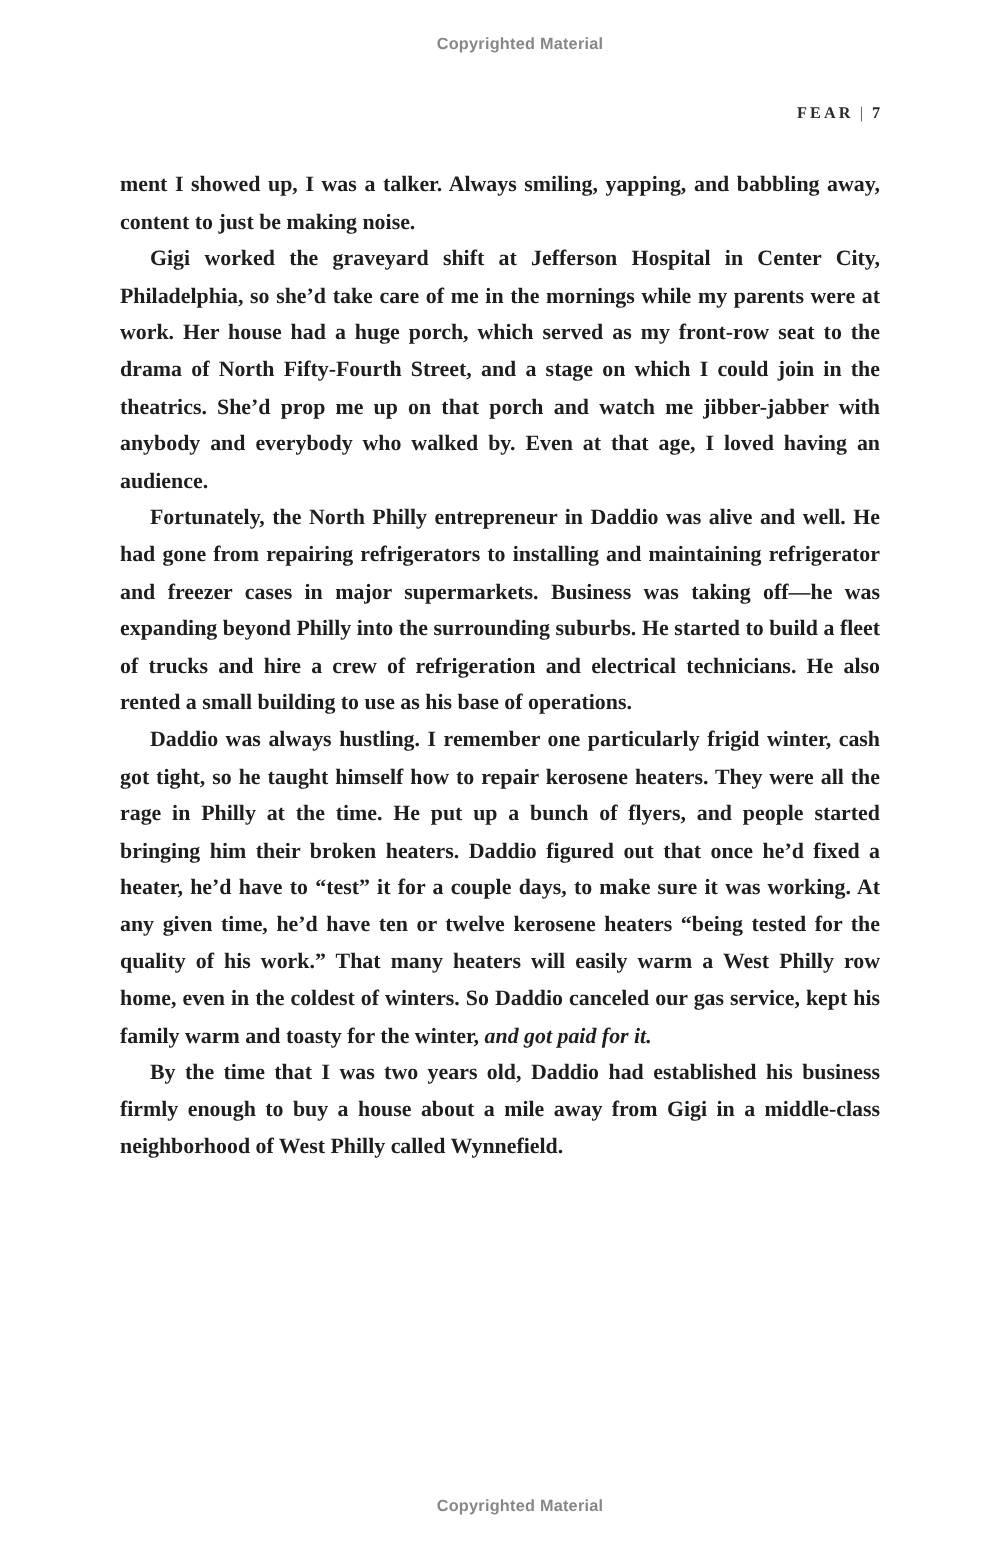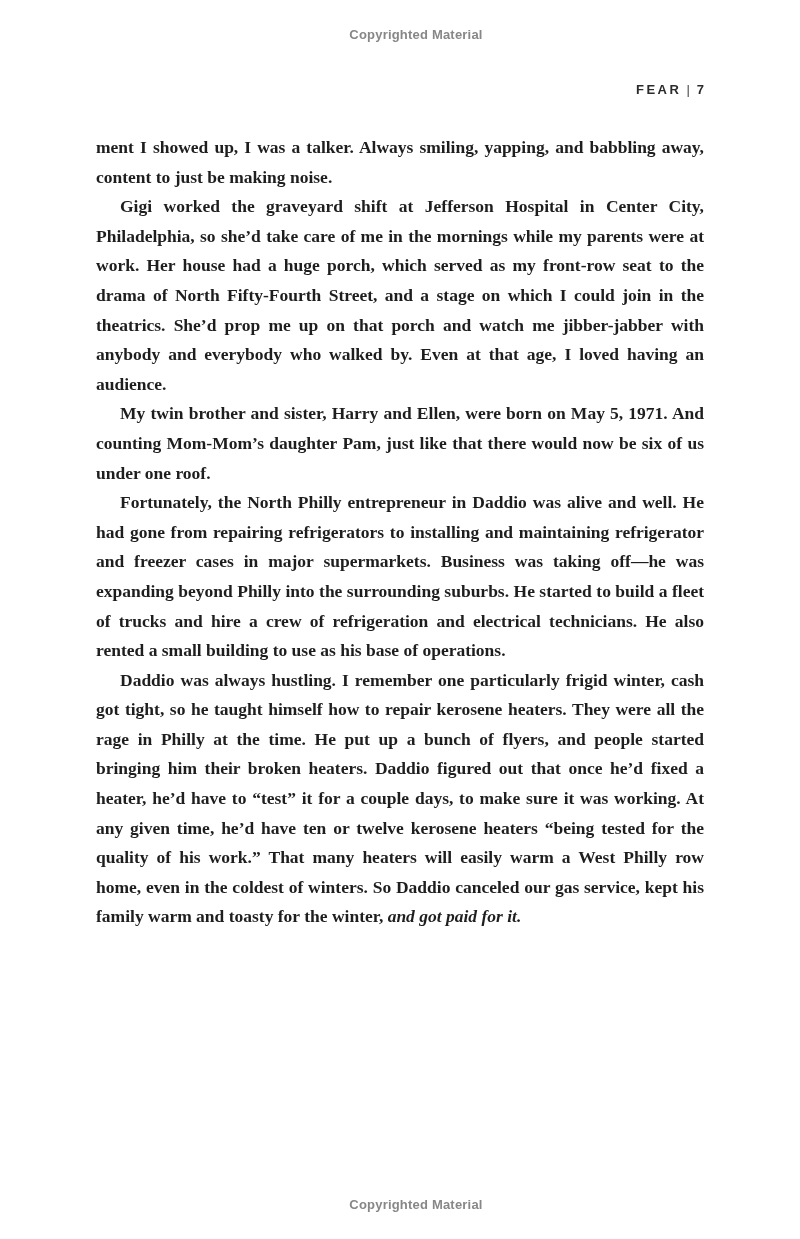--- a/index.html
+++ b/index.html
@@ -26,21 +26,21 @@
     color: #878787;
     letter-spacing: 0.2px;
   }
   .copyright-banner.top { top: 27px; }
   .copyright-banner.bottom { top: 1197px; }
 
   .running-head {
     position: absolute;
     top: 82px;
     right: 96px;
-    font-family: Liberation Sans, sans-serif;
+    font-family: Liberation Serif, serif;
     font-size: 13px;
     font-weight: 700;
     color: #2b2b2b;
     letter-spacing: 2.5px;
   }
   .running-head .sep {
     font-weight: 400;
     color: #444444;
     margin: 0 7px 0 5px;
     letter-spacing: 0;
@@ -75,18 +75,18 @@
 
 <div class="copyright-banner top">Copyrighted Material</div>
 
 <div class="running-head">
   <span>FEAR</span><span class="sep">|</span><span class="pagenum">7</span>
 </div>
 
 <div class="text-block">
   <p class="para">ment I showed up, I was a talker. Always smiling, yapping, and babbling away, content to just be making noise.</p>
   <p class="para indent">Gigi worked the graveyard shift at Jefferson Hospital in Center City, Philadelphia, so she’d take care of me in the mornings while my parents were at work. Her house had a huge porch, which served as my front-row seat to the drama of North Fifty-Fourth Street, and a stage on which I could join in the theatrics. She’d prop me up on that porch and watch me jibber-jabber with anybody and everybody who walked by. Even at that age, I loved having an audience.</p>
-  <p class="para indent">My twin brother and sister, Harry and Ellen, were born on May 5, 1971. And counting Mom-Mom’s daughter Pam, just like that there would now be six of us under one roof.</p>
   <p class="para indent">Fortunately, the North Philly entrepreneur in Daddio was alive and well. He had gone from repairing refrigerators to installing and maintaining refrigerator and freezer cases in major supermarkets. Business was taking off—he was expanding beyond Philly into the surrounding suburbs. He started to build a fleet of trucks and hire a crew of refrigeration and electrical technicians. He also rented a small building to use as his base of operations.</p>
   <p class="para indent"><span>Daddio was always hustling. I remember one particularly frigid winter, cash got tight, so he taught himself how to repair kerosene heaters. They were all the rage in Philly at the time. He put up a bunch of flyers, and people started bringing him their broken heaters. Daddio figured out that once he’d fixed a heater, he’d have to “test” it for a couple days, to make sure it was working. At any given time, he’d have ten or twelve kerosene heaters “being tested for the quality of his work.” That many heaters will easily warm a West Philly row home, even in the coldest of winters. So Daddio canceled our gas service, kept his family warm and toasty for the winter, </span><em>and got paid for it.</em></p>
+  <p class="para indent">By the time that I was two years old, Daddio had established his business firmly enough to buy a house about a mile away from Gigi in a middle-class neighborhood of West Philly called Wynnefield.</p>
 </div>
 
 <div class="copyright-banner bottom">Copyrighted Material</div>
 
 </body></html>

